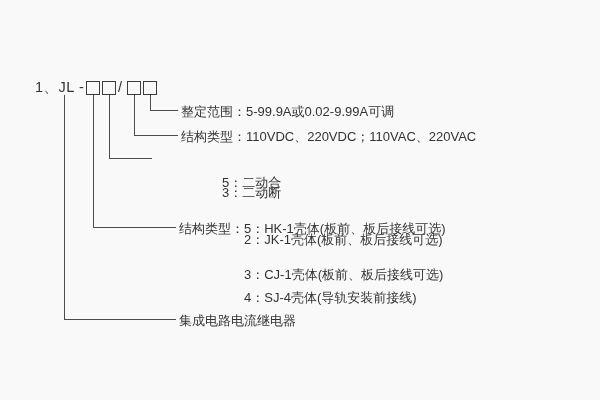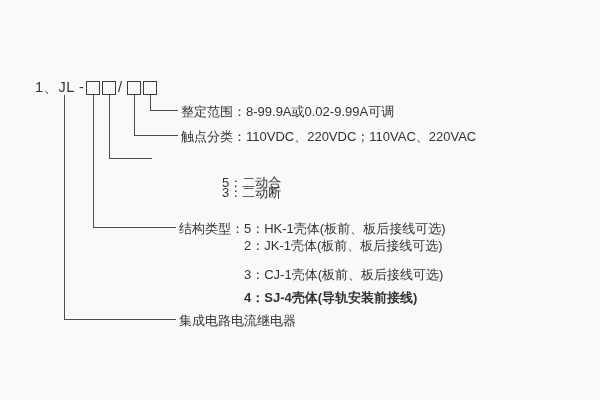--- a/index.html
+++ b/index.html
@@ -54,27 +54,27 @@
   <span class="abs model-text" style="left:118px; top:79px;">/</span>
   <span class="code-box" style="left:127px; top:81px;"></span>
   <span class="code-box" style="left:143px; top:81px;"></span>
 
   <div class="connector" style="left:150px; top:95px; width:28px; height:16px;"></div>
   <div class="connector" style="left:134px; top:95px; width:44px; height:41px;"></div>
   <div class="connector" style="left:109px; top:95px; width:43px; height:64px;"></div>
   <div class="connector" style="left:93px; top:95px; width:83px; height:133px;"></div>
   <div class="connector" style="left:64px; top:95px; width:112px; height:225px;"></div>
 
-  <div class="callout" style="left:181px; top:105px;">整定范围：8-99.9A或0.02-9.99A可调</div>
+  <div class="callout" style="left:181px; top:105px;">整定范围：5-99.9A或0.02-9.99A可调</div>
 
-  <div class="callout" style="left:181px; top:130px;">触点分类：110VDC、220VDC；110VAC、220VAC</div>
+  <div class="callout" style="left:181px; top:130px;">结构类型：110VDC、220VDC；110VAC、220VAC</div>
 
   <div class="callout" style="left:222px; top:176px;">5：二动合</div>
   <div class="callout" style="left:222px; top:186px;">3：二动断</div>
 
   <div class="callout" style="left:179px; top:222px;">结构类型：5：HK-1壳体(板前、板后接线可选)</div>
-  <div class="callout" style="left:244px; top:239px;">2：JK-1壳体(板前、板后接线可选)</div>
+  <div class="callout" style="left:244px; top:233px;">2：JK-1壳体(板前、板后接线可选)</div>
   <div class="callout" style="left:244px; top:268px;">3：CJ-1壳体(板前、板后接线可选)</div>
-  <div class="callout" style="left:244px; top:291px;font-weight:bold;">4：SJ-4壳体(导轨安装前接线)</div>
+  <div class="callout" style="left:244px; top:291px;">4：SJ-4壳体(导轨安装前接线)</div>
 
   <div class="callout" style="left:179px; top:314px;font-family:Liberation Serif, serif;">集成电路电流继电器</div>
 
 </div>
 
 </body></html>

